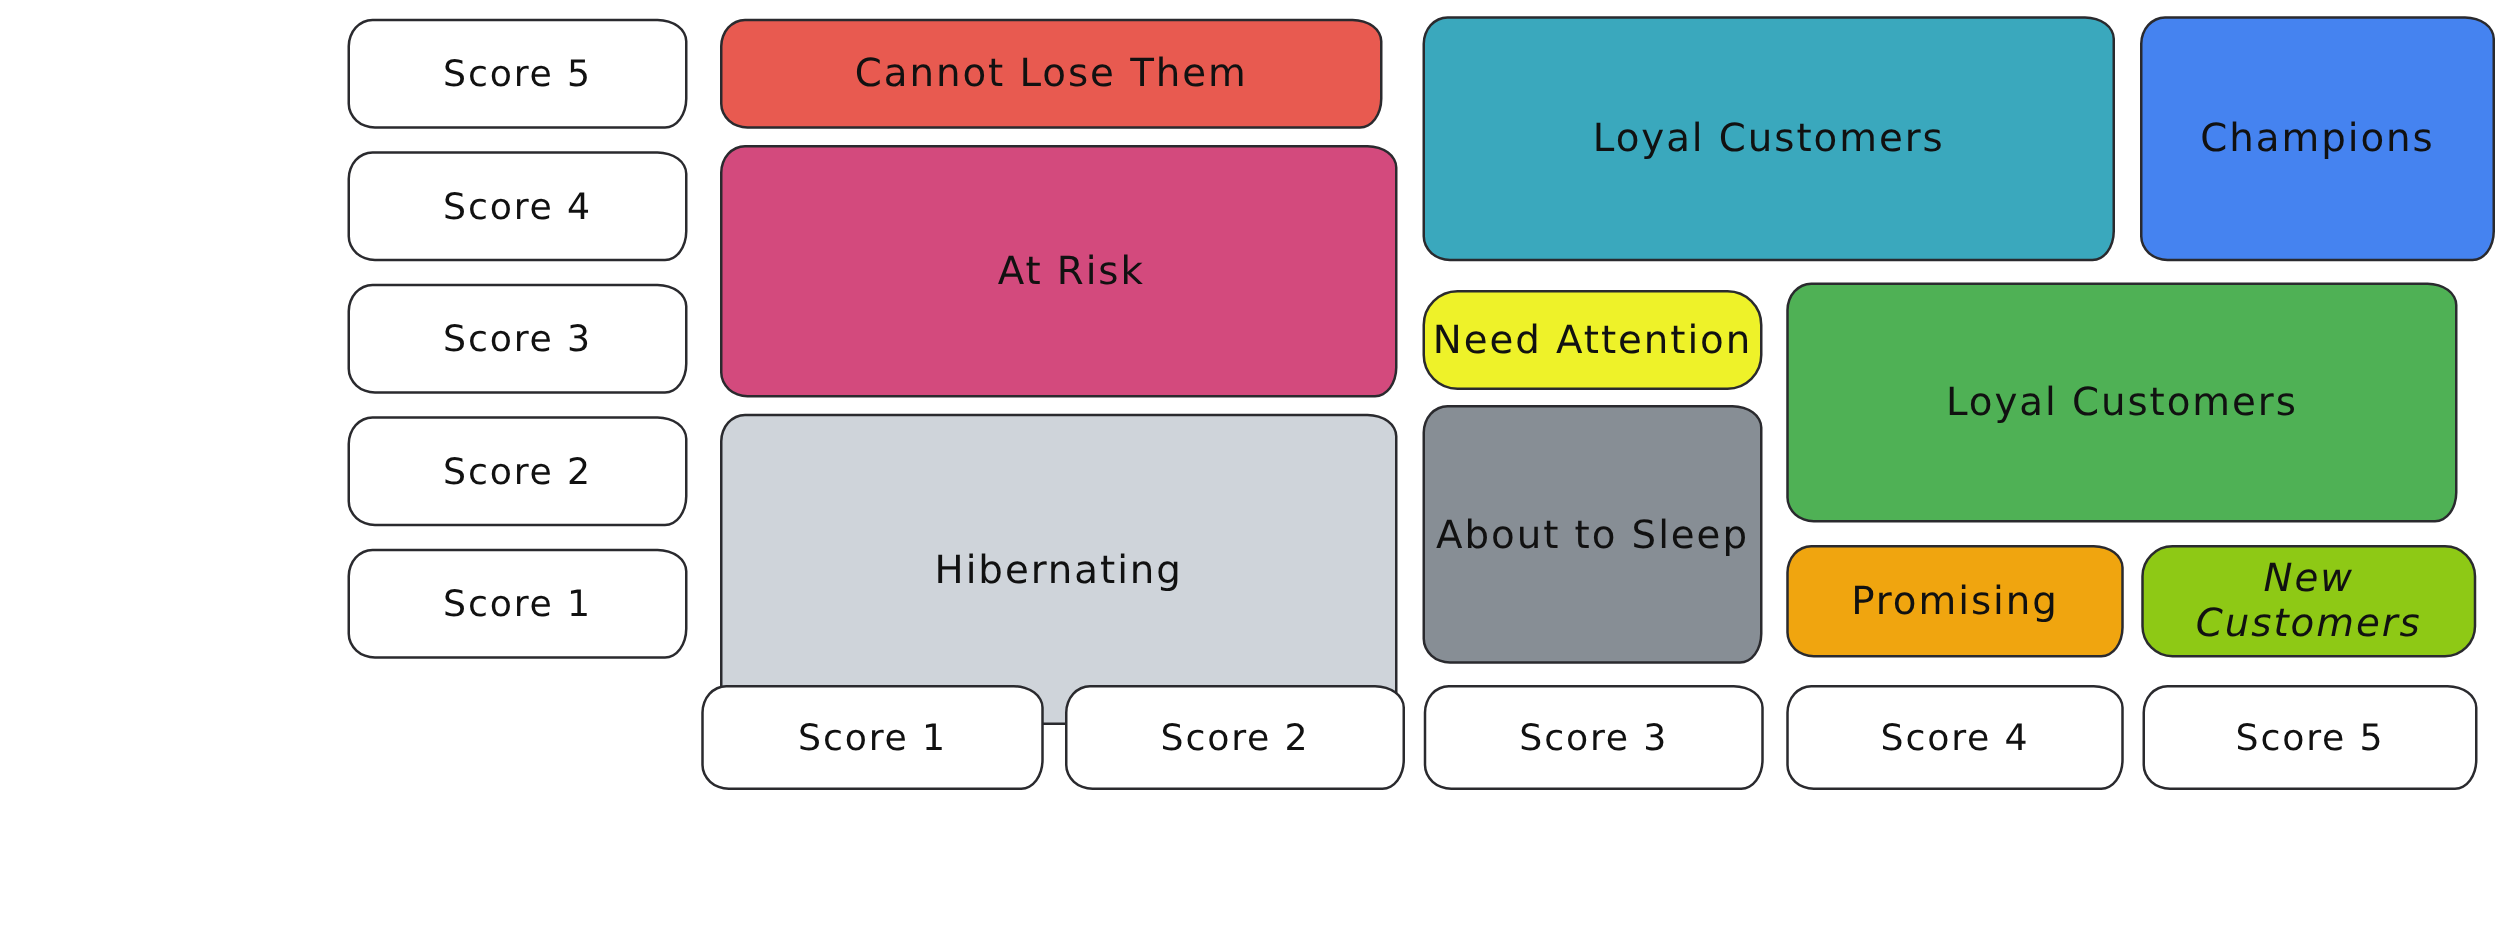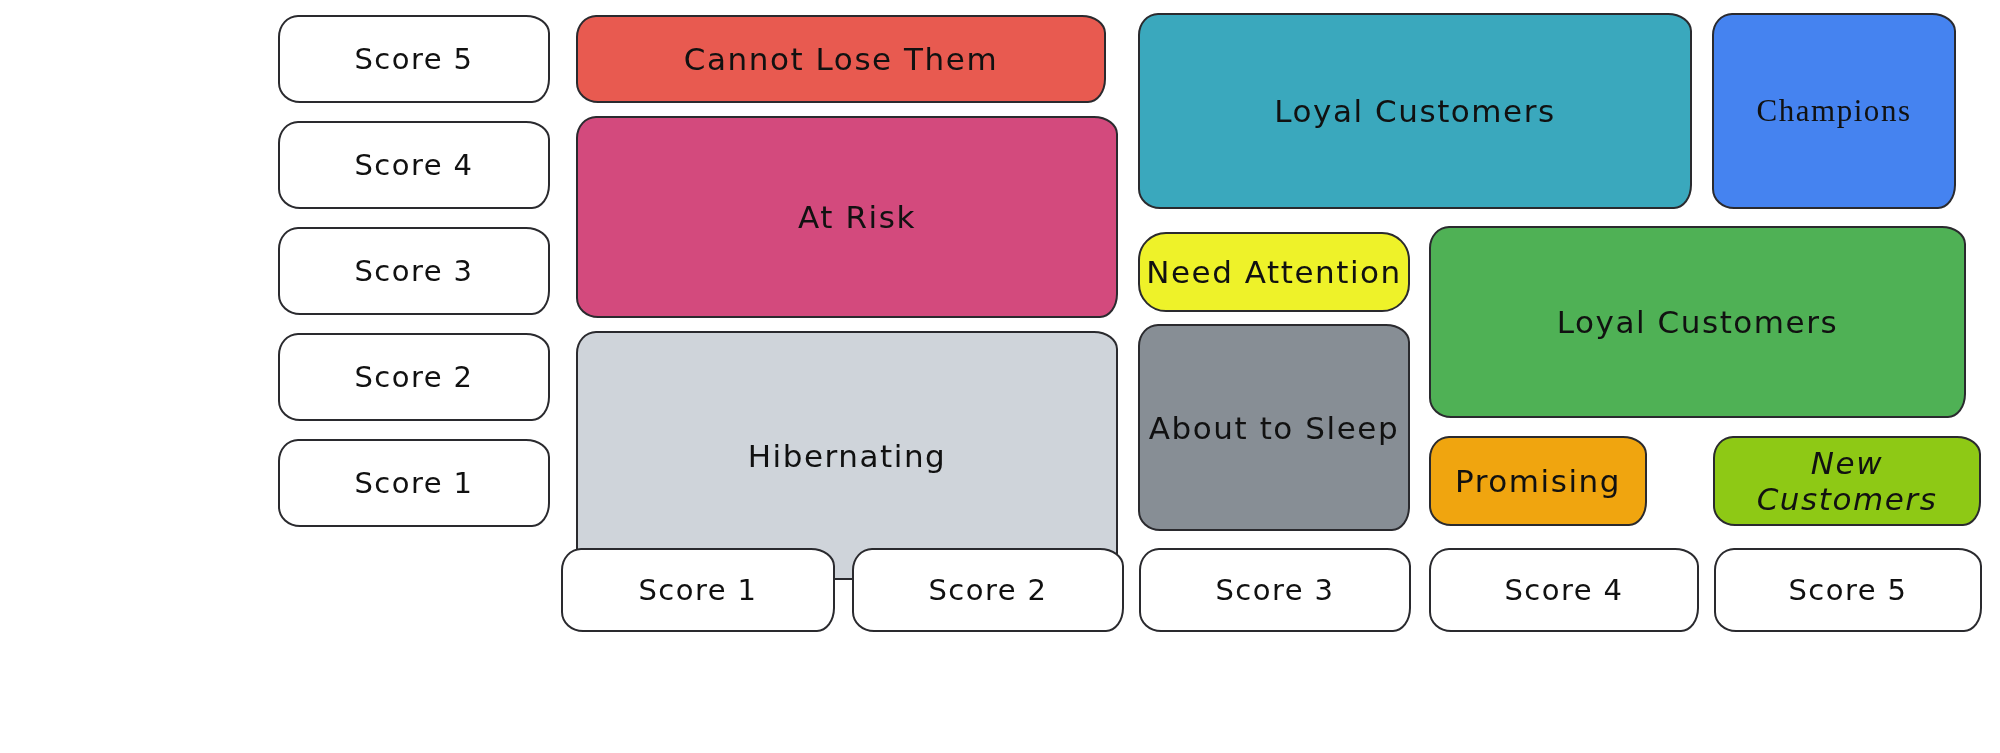--- a/index.html
+++ b/index.html
@@ -38,26 +38,26 @@
   #fscore-4   { left: 278px; top: 121px; width: 272px; height: 88px; }
   #fscore-3   { left: 278px; top: 227px; width: 272px; height: 88px; }
   #fscore-2   { left: 278px; top: 333px; width: 272px; height: 88px; }
   #fscore-1   { left: 278px; top: 439px; width: 272px; height: 88px; }
 
   
   #seg-cannot      { left: 576px;  top: 15px;  width: 530px; height: 88px; }
   #seg-atrisk      { left: 576px;  top: 116px; width: 542px; height: 202px; }
   #seg-hibernating { left: 576px;  top: 331px; width: 542px; height: 249px; }
   #seg-loyal-top   { left: 1138px; top: 13px;  width: 554px; height: 196px; }
-  #seg-champions   { left: 1712px; top: 13px;  width: 244px; height: 196px; font-family: Liberation Serif, serif; }
+  #seg-champions   { left: 1712px; top: 13px;  width: 284px; height: 196px; }
   #seg-need        { left: 1138px; top: 232px; width: 272px; height: 80px; }
   #seg-loyal-right { left: 1429px; top: 226px; width: 537px; height: 192px; }
   #seg-sleep       { left: 1138px; top: 324px; width: 272px; height: 207px; }
-  #seg-promising   { left: 1429px; top: 436px; width: 218px; height: 90px; }
-  #seg-new         { left: 1713px; top: 436px; width: 268px; height: 90px; font-style: italic; }
+  #seg-promising   { left: 1429px; top: 436px; width: 270px; height: 90px; }
+  #seg-new         { left: 1713px; top: 436px; width: 268px; height: 90px; font-style: italic; border-radius: 25px; }
 
   
   #rscore-1    { left: 561px;  top: 548px; width: 274px;  height: 84px; }
   #rscore-2    { left: 852px;  top: 548px; width: 272px;  height: 84px; }
   #rscore-3    { left: 1139px; top: 548px; width: 272px;  height: 84px; }
   #rscore-4    { left: 1429px; top: 548px; width: 270px;  height: 84px; }
   #rscore-5    { left: 1714px; top: 548px; width: 268px;  height: 84px; }
   #recency-axis{ left: 561px;  top: 648px; width: 1423px; height: 88px; }
 </style>
 </head>

